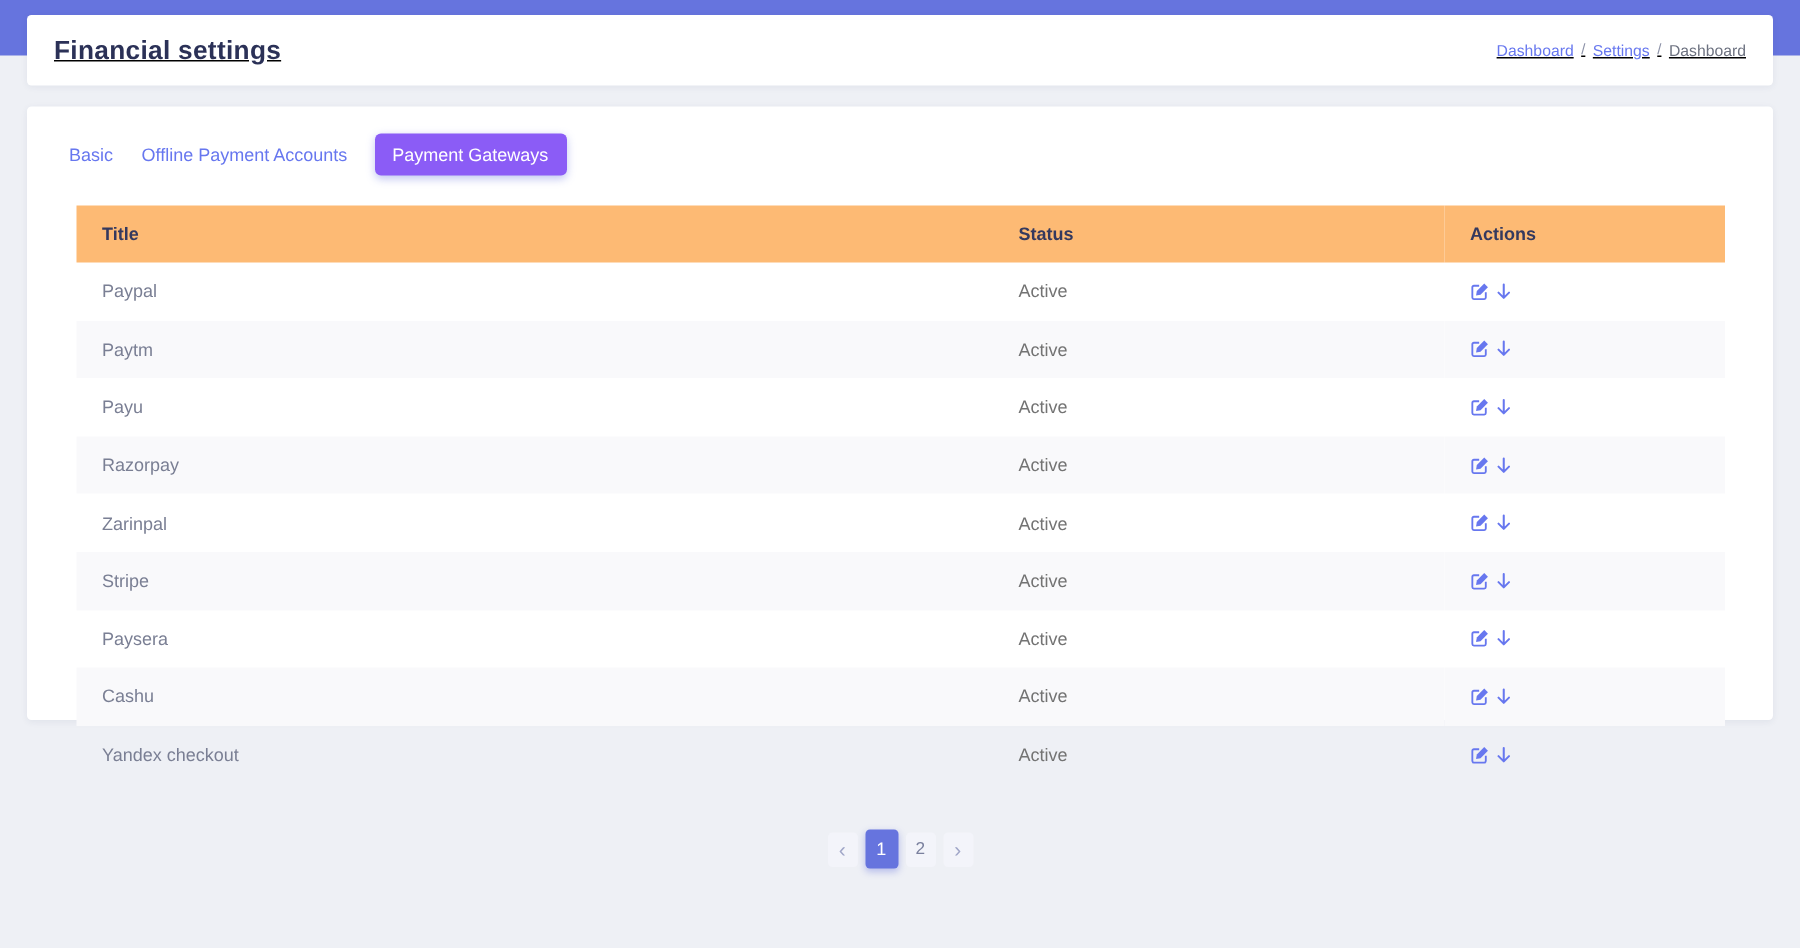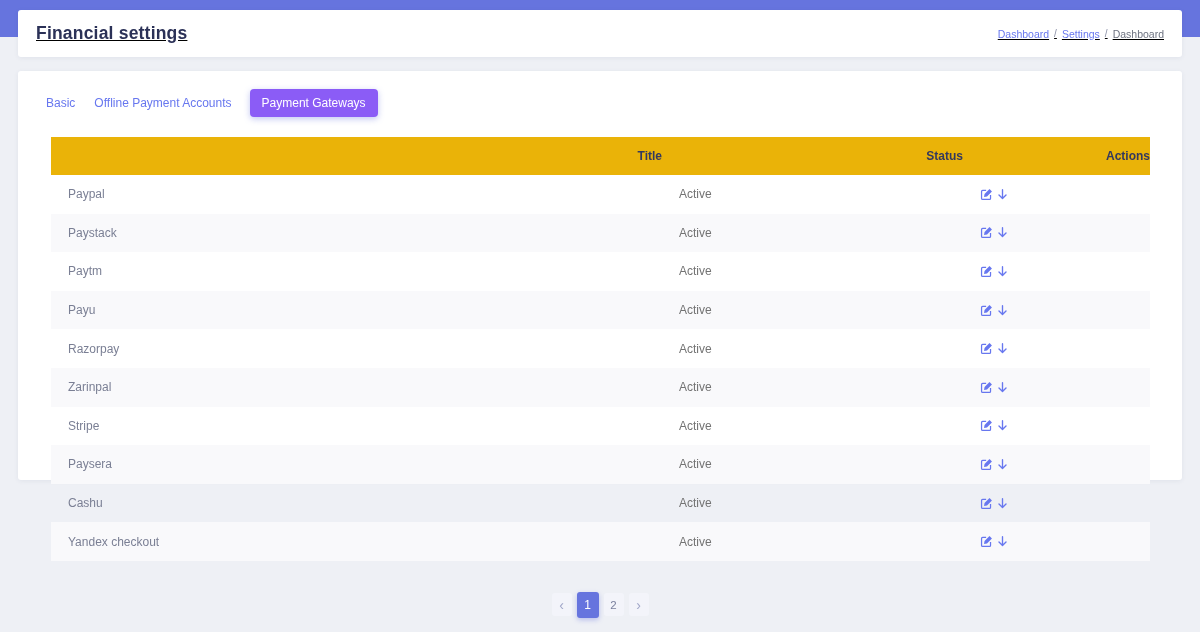--- a/index.html
+++ b/index.html
@@ -38,21 +38,21 @@
   }
   .tab.active {
     background:#8b5cf6; color:#fff; border-radius:4px;
     padding:7px 12px; margin-right:12px;
     box-shadow:0 2px 6px rgba(102,116,222,.4);
     text-align:right;
   }
   table { margin:21px 0 0 33px; width:1099px; border-collapse:collapse; table-layout:fixed; }
   col.c-title { width:611px; } col.c-status { width:301px; } col.c-actions { width:187px; }
   th {
-    height:38px; text-align:right; background:#eab308;
+    height:38px; text-align:left; background:#fdba74;
     font-size:12px; font-weight:700; color:#34395e; padding:0 0 0 17px;
   }
   td { height:38.6px; font-size:12px; color:#7a7f94; padding:0 0 0 17px; }
   tbody tr:nth-child(even) { background:#f9f9fb; }
   .status { color:#737373;text-align:right; }
   .actions-wrap { display:flex; align-items:center; gap:3px; }
   .action-link { color:#6777ef; display:inline-flex; align-items:center; cursor:pointer; text-decoration:none; }
   .action-link svg { display:block; }
   .pagination { margin-top:31px; display:flex; justify-content:center; align-items:center; gap:5px; }
   .page-btn {
@@ -121,43 +121,20 @@
                 <span>
                   <svg width="13" height="13" viewBox="0 0 20 20">
                     <path d="M10 2.6v13.2M4.6 10.9l5.4 5.4 5.4-5.4" fill="none" stroke="currentColor" stroke-width="2.1" stroke-linecap="round" stroke-linejoin="round"></path>
                   </svg>
                 </span>
               </a>
             </span>
           </td>
         </tr>
         <tr>
-          <td>Paystack</td>
-          <td><span class="status">Active</span></td>
-          <td>
-            <span class="actions-wrap">
-              <a class="action-link">
-                <span>
-                  <svg width="13" height="13" viewBox="0 0 20 20">
-                    <path d="M16.2 10.6V16a1.6 1.6 0 0 1-1.6 1.6H4A1.6 1.6 0 0 1 2.4 16V5.4A1.6 1.6 0 0 1 4 3.8h5.4" fill="none" stroke="currentColor" stroke-width="1.9"></path>
-                    <path d="M14.6 1.6l3.8 3.8-7.6 7.6-4.6 0.8 0.8-4.6z" fill="currentColor"></path>
-                  </svg>
-                </span>
-              </a>
-              <a class="action-link">
-                <span>
-                  <svg width="13" height="13" viewBox="0 0 20 20">
-                    <path d="M10 2.6v13.2M4.6 10.9l5.4 5.4 5.4-5.4" fill="none" stroke="currentColor" stroke-width="2.1" stroke-linecap="round" stroke-linejoin="round"></path>
-                  </svg>
-                </span>
-              </a>
-            </span>
-          </td>
-        </tr>
-        <tr>
           <td>Paytm</td>
           <td><span class="status">Active</span></td>
           <td>
             <span class="actions-wrap">
               <a class="action-link">
                 <span>
                   <svg width="13" height="13" viewBox="0 0 20 20">
                     <path d="M16.2 10.6V16a1.6 1.6 0 0 1-1.6 1.6H4A1.6 1.6 0 0 1 2.4 16V5.4A1.6 1.6 0 0 1 4 3.8h5.4" fill="none" stroke="currentColor" stroke-width="1.9"></path>
                     <path d="M14.6 1.6l3.8 3.8-7.6 7.6-4.6 0.8 0.8-4.6z" fill="currentColor"></path>
                   </svg>

